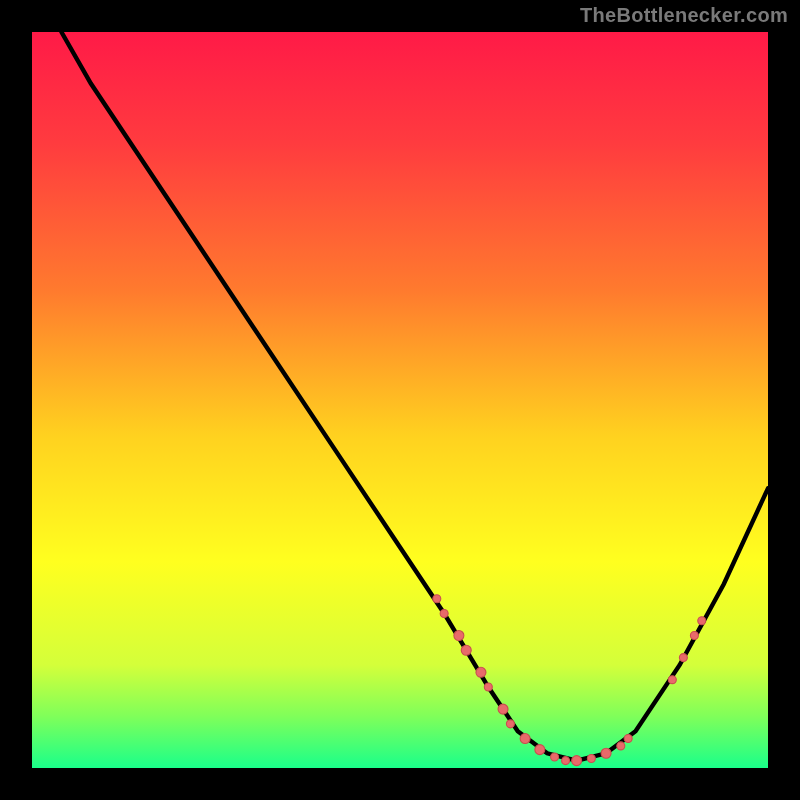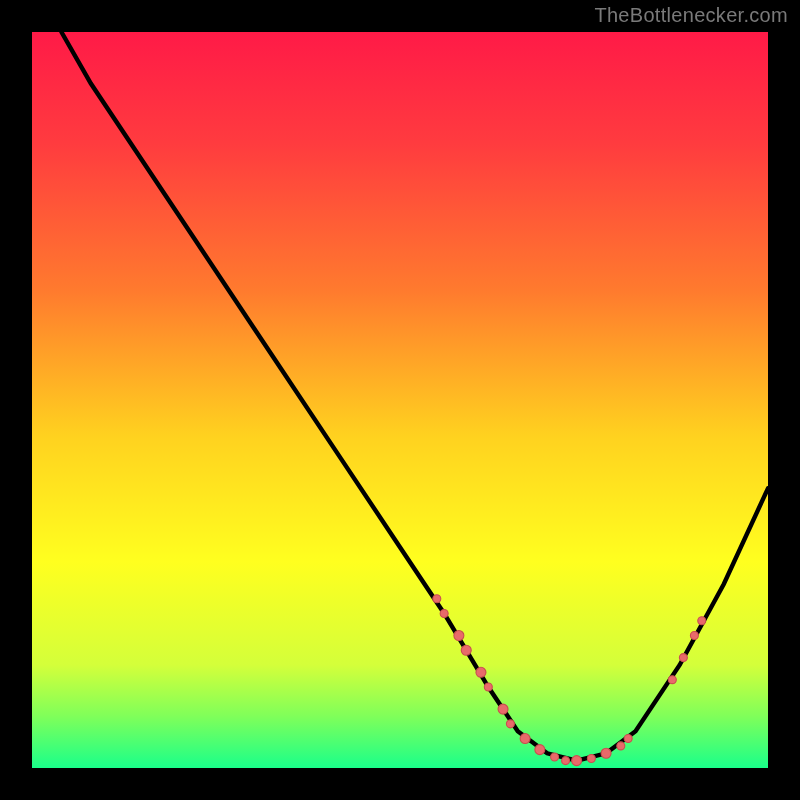--- a/index.html
+++ b/index.html
@@ -10,21 +10,21 @@
     background: #000;
     position: relative;
   }
   .attribution {
     position: absolute;
     top: 4px;
     right: 12px;
     color: #7a7a7a;
     font-family: Arial, Helvetica, sans-serif;
     font-size: 20px;
-    font-weight: normal;
+    font-weight: bold;
     letter-spacing: 0.3px;
   }
   .plot {
     position: absolute;
     left: 32px;
     top: 32px;
     width: 736px;
     height: 736px;
   }
   .gradient {

